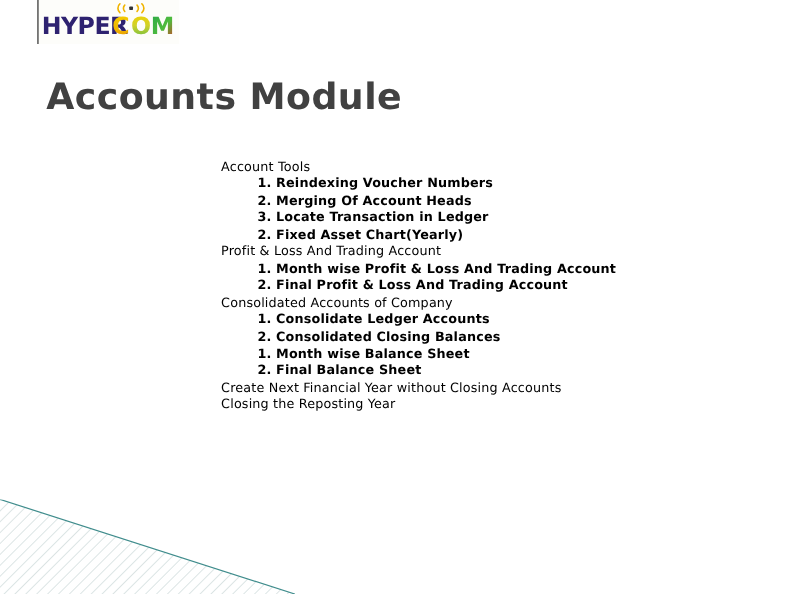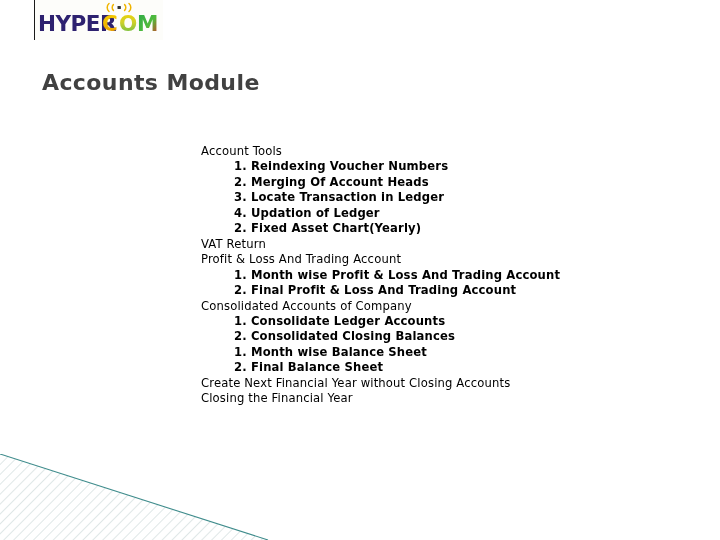--- a/index.html
+++ b/index.html
@@ -40,21 +40,21 @@
   }
   #logo-svg { display: block; }
 
   
   #slide-title {
     position: absolute;
     left: 42px;
     top: 71px;
     margin: 0;
     font-family: "DejaVu Sans", sans-serif;
-    font-size: 22px;
+    font-size: 33px;
     font-weight: bold;
     letter-spacing: 0.4px;
     color: #414141;
     line-height: 1.05;
     white-space: nowrap;
     z-index: 2;
   }
 
   
   #content-body {
@@ -135,26 +135,24 @@
   </svg>
 </div>
 
 <h1 id="slide-title">Accounts Module</h1>
 
 <div id="content-body">
     <div class="content-line level-1">Account Tools</div>
     <div class="content-line level-2">1. Reindexing Voucher Numbers</div>
     <div class="content-line level-2">2. Merging Of Account Heads</div>
     <div class="content-line level-2">3. Locate Transaction in Ledger</div>
-    <div class="content-line level-2">4. Updation of Ledger</div>
     <div class="content-line level-2">2. Fixed Asset Chart(Yearly)</div>
-    <div class="content-line level-1">VAT Return</div>
     <div class="content-line level-1">Profit &amp; Loss And Trading Account</div>
     <div class="content-line level-2">1. Month wise Profit &amp; Loss And Trading Account</div>
     <div class="content-line level-2">2. Final Profit &amp; Loss And Trading Account</div>
     <div class="content-line level-1">Consolidated Accounts of Company</div>
     <div class="content-line level-2">1. Consolidate Ledger Accounts</div>
     <div class="content-line level-2">2. Consolidated Closing Balances</div>
     <div class="content-line level-2">1. Month wise Balance Sheet</div>
     <div class="content-line level-2">2. Final Balance Sheet</div>
     <div class="content-line level-1">Create Next Financial Year without Closing Accounts</div>
-    <div class="content-line level-1">Closing the Financial Year</div>
+    <div class="content-line level-1">Closing the Reposting Year</div>
   </div>
 
 </body></html>

